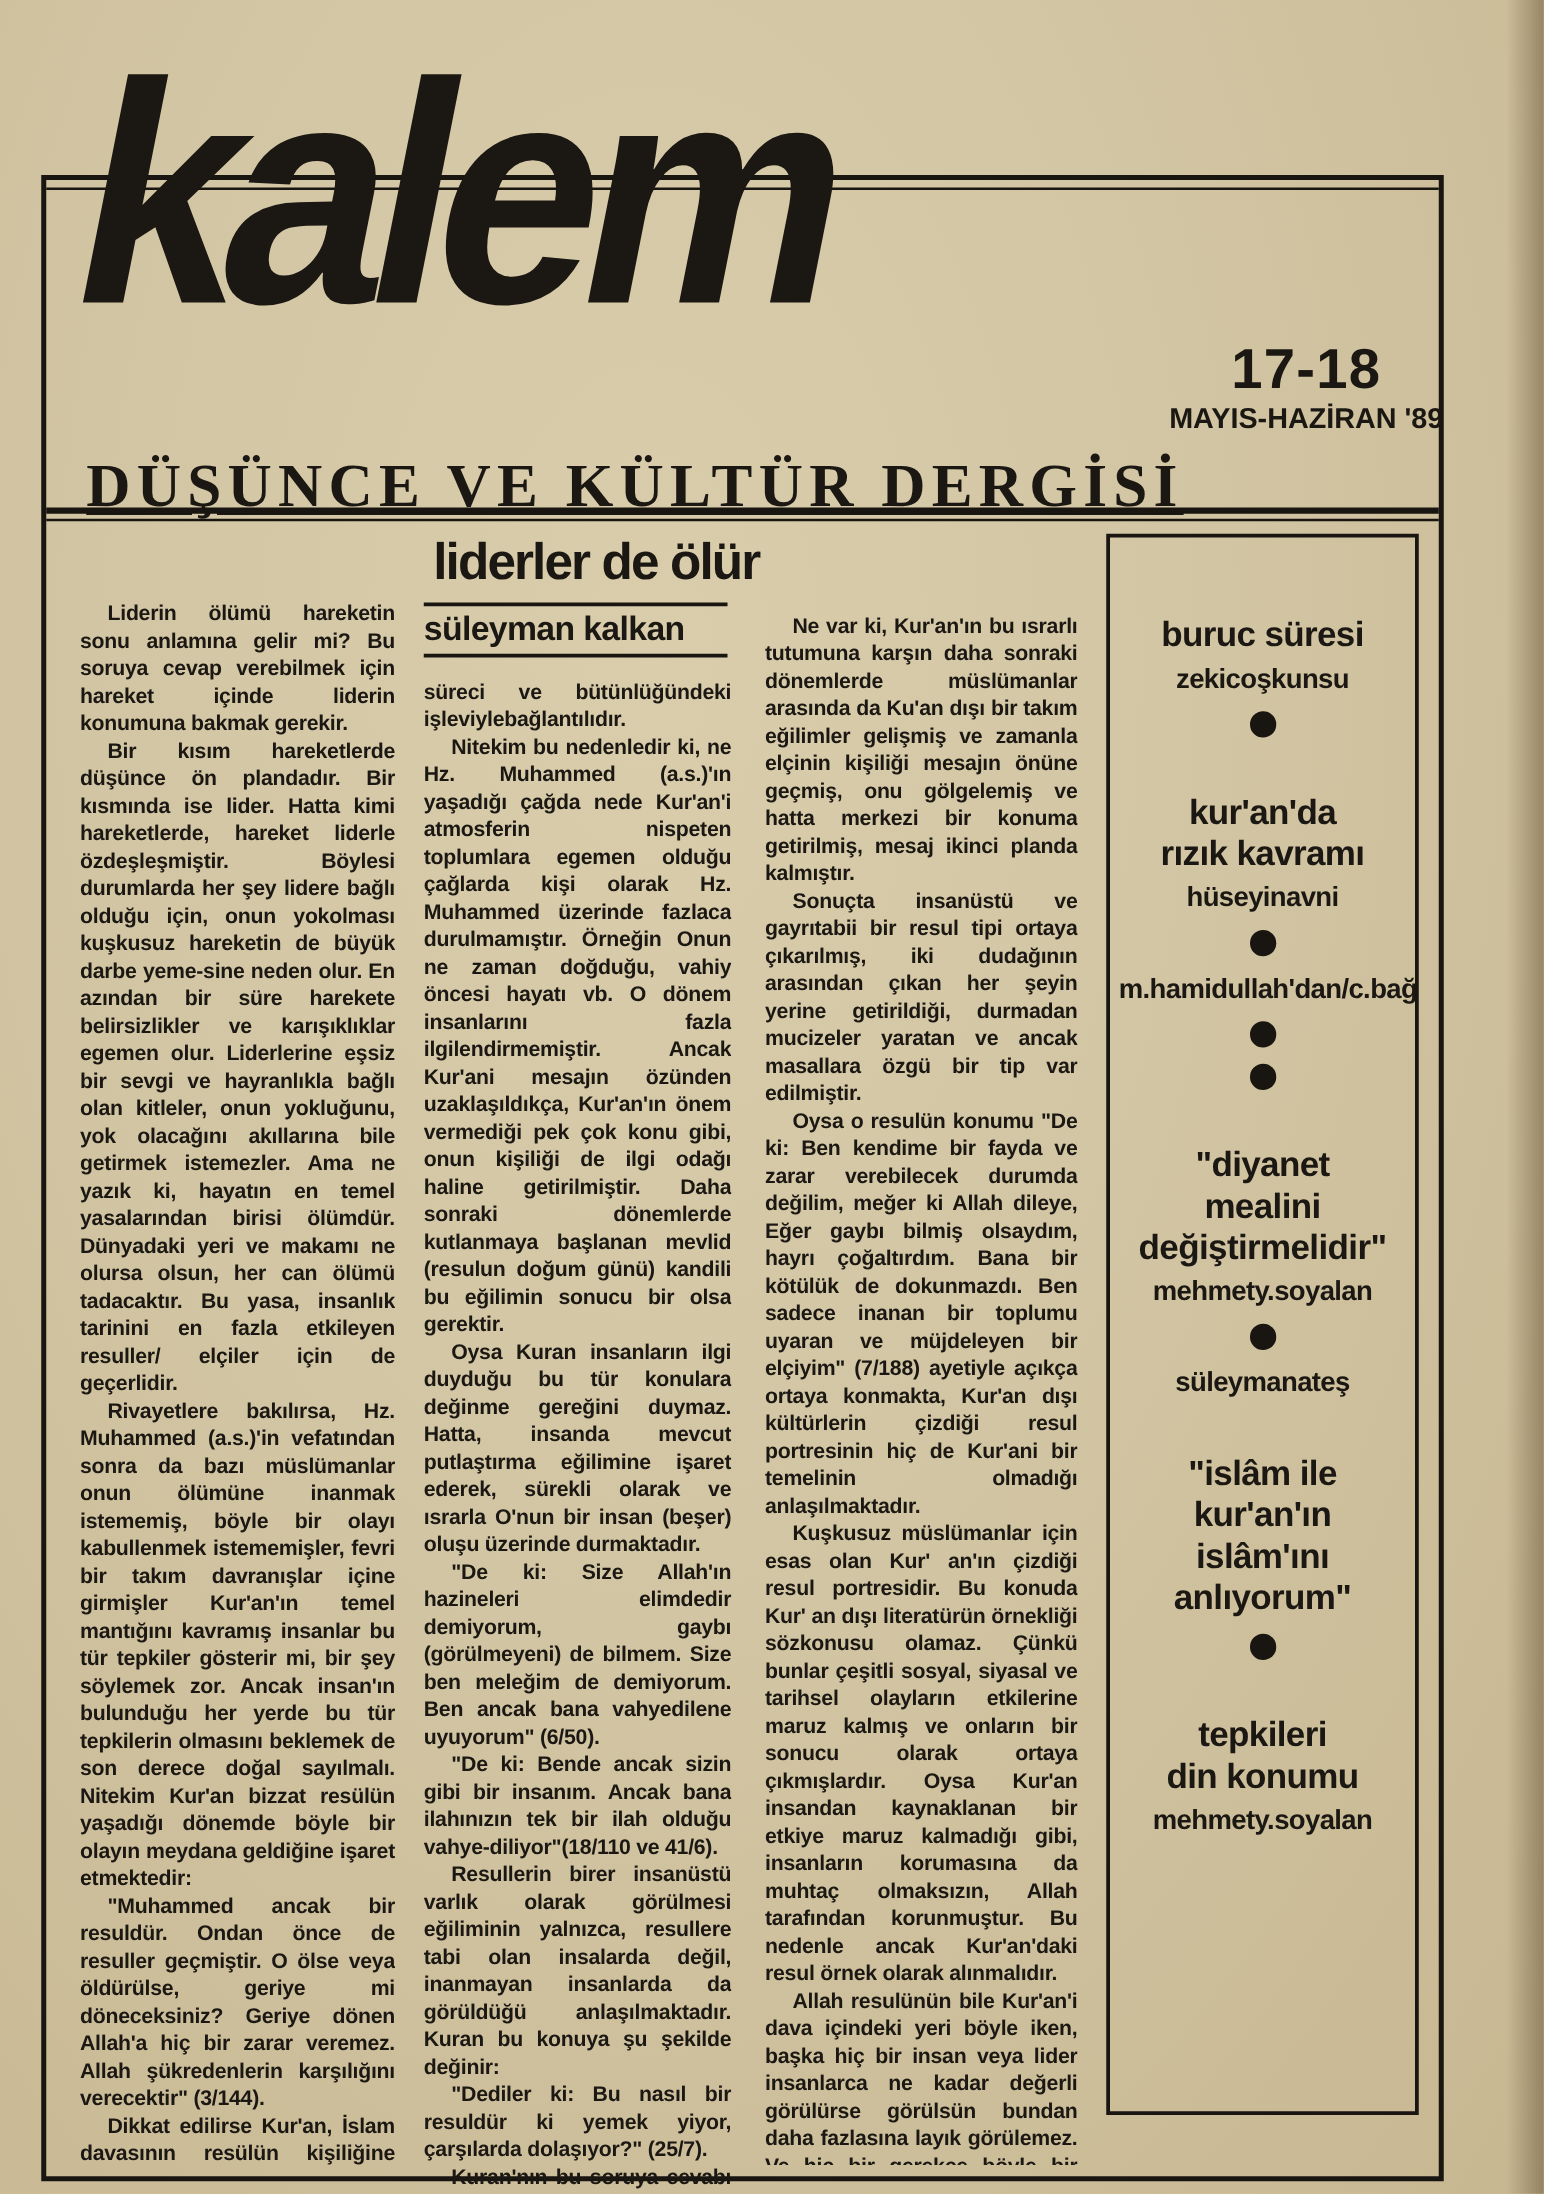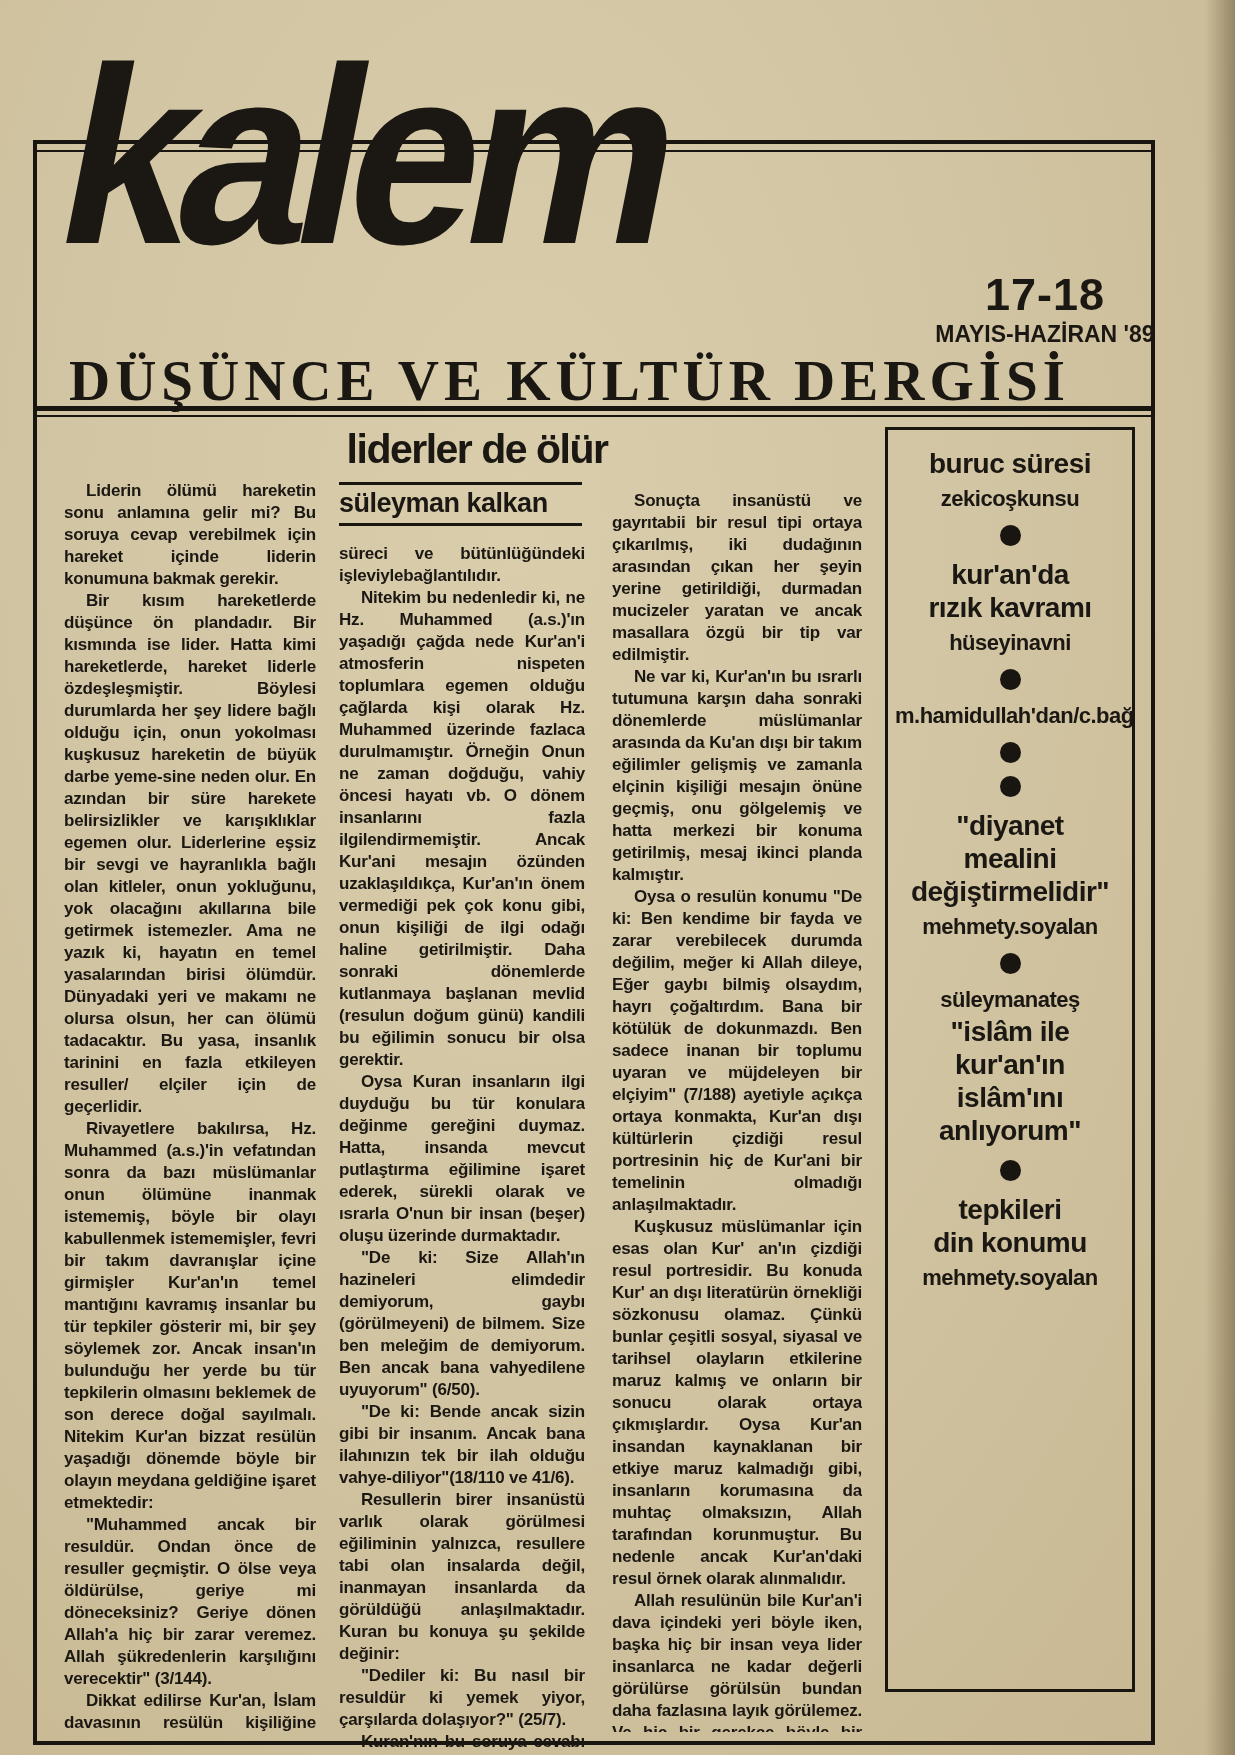--- a/index.html
+++ b/index.html
@@ -29,24 +29,25 @@
   
   .logo{
     position:absolute;left:30px;top:12px;
     font-size:252px;line-height:0;height:0;
     font-weight:700;letter-spacing:-14px;
     transform:scaleX(0.93) skewX(-12deg);
     transform-origin:0 0;
     white-space:nowrap;
   }
   .subtitle{
-    position:absolute;left:32px;top:204px;
+    position:absolute;left:32px;top:216px;
     font-family:"Liberation Serif",serif;
-    font-weight:700;font-size:57px;letter-spacing:5px;
+    font-weight:700;font-size:49px;letter-spacing:5px;
     white-space:nowrap;
+    text-decoration:underline;
   }
   .issue{
     position:absolute;left:898px;top:128px;width:220px;text-align:center;
   }
   .issue-number{font-size:45px;font-weight:700;letter-spacing:1px;line-height:1.0;}
   .issue-date{font-size:23px;font-weight:700;margin-top:4px;letter-spacing:0;}
   .masthead-rule{
     position:absolute;left:0;right:0;top:262px;height:11px;box-sizing:border-box;
     border-top:5px solid #191510;border-bottom:2px solid #191510;
   }
@@ -72,21 +73,21 @@
   .col-3{left:575px;top:346px;width:250px;max-height:1242px;}
   .para{margin:0;text-indent:22px;}
   .para.noindent{text-indent:0;}
   
   .sidebar{
     position:absolute;left:848px;top:283px;width:250px;height:1265px;
     box-sizing:border-box;border:3px solid #191510;
     padding:18px 7px 14px;text-align:center;overflow:hidden;
   }
   .sb-item{margin:0;}
-  .sb-title{font-size:28px;font-weight:700;line-height:1.17;letter-spacing:-0.5px;}
+  .sb-title{font-size:28px;font-weight:700;line-height:1.17;letter-spacing:-0.5px;margin-top:44px;}
   .sb-author{font-size:22px;font-weight:700;line-height:1.2;margin-top:5px;letter-spacing:-0.5px;}
   .sb-author.above{margin:0 0 3px 0;}
   .sb-bullet{width:21px;height:21px;border-radius:50%;background:#191510;margin:13px auto;}
 </style>
 </head>
 <body>
 
 <div class="page">
   <div class="frame">
     <div class="inner-top-rule"></div>
@@ -116,22 +117,22 @@
           <p class="para noindent">süreci ve bütünlüğündeki işleviylebağlantılıdır.</p>
           <p class="para">Nitekim bu nedenledir ki, ne Hz. Muhammed (a.s.)'ın yaşadığı çağda nede Kur'an'i atmosferin nispeten toplumlara egemen olduğu çağlarda kişi olarak Hz. Muhammed üzerinde fazlaca durulmamıştır. Örneğin Onun ne zaman doğduğu, vahiy öncesi hayatı vb. O dönem insanlarını fazla ilgilendirmemiştir. Ancak Kur'ani mesajın özünden uzaklaşıldıkça, Kur'an'ın önem vermediği pek çok konu gibi, onun kişiliği de ilgi odağı haline getirilmiştir. Daha sonraki dönemlerde kutlanmaya başlanan mevlid (resulun doğum günü) kandili bu eğilimin sonucu bir olsa gerektir.</p>
           <p class="para">Oysa Kuran insanların ilgi duyduğu bu tür konulara değinme gereğini duymaz. Hatta, insanda mevcut putlaştırma eğilimine işaret ederek, sürekli olarak ve ısrarla O'nun bir insan (beşer) oluşu üzerinde durmaktadır.</p>
           <p class="para">"De ki: Size Allah'ın hazineleri elimdedir demiyorum, gaybı (görülmeyeni) de bilmem. Size ben meleğim de demiyorum. Ben ancak bana vahyedilene uyuyorum" (6/50).</p>
           <p class="para">"De ki: Bende ancak sizin gibi bir insanım. Ancak bana ilahınızın tek bir ilah olduğu vahye-diliyor"(18/110 ve 41/6).</p>
           <p class="para">Resullerin birer insanüstü varlık olarak görülmesi eğiliminin yalnızca, resullere tabi olan insalarda değil, inanmayan insanlarda da görüldüğü anlaşılmaktadır. Kuran bu konuya şu şekilde değinir:</p>
           <p class="para">"Dediler ki: Bu nasıl bir resuldür ki yemek yiyor, çarşılarda dolaşıyor?" (25/7).</p>
           <p class="para">Kuran'nın bu soruya cevabı şöyledir:</p>
         </div>
       <div class="col col-3" id="col-2">
+          <p class="para">Ne var ki, Kur'an'ın bu ısrarlı tutumuna karşın daha sonraki dönemlerde müslümanlar arasında da Ku'an dışı bir takım eğilimler gelişmiş ve zamanla elçinin kişiliği mesajın önüne geçmiş, onu gölgelemiş ve hatta merkezi bir konuma getirilmiş, mesaj ikinci planda kalmıştır.</p>
           <p class="para">Sonuçta insanüstü ve gayrıtabii bir resul tipi ortaya çıkarılmış, iki dudağının arasından çıkan her şeyin yerine getirildiği, durmadan mucizeler yaratan ve ancak masallara özgü bir tip var edilmiştir.</p>
-          <p class="para">Ne var ki, Kur'an'ın bu ısrarlı tutumuna karşın daha sonraki dönemlerde müslümanlar arasında da Ku'an dışı bir takım eğilimler gelişmiş ve zamanla elçinin kişiliği mesajın önüne geçmiş, onu gölgelemiş ve hatta merkezi bir konuma getirilmiş, mesaj ikinci planda kalmıştır.</p>
           <p class="para">Oysa o resulün konumu "De ki: Ben kendime bir fayda ve zarar verebilecek durumda değilim, meğer ki Allah dileye, Eğer gaybı bilmiş olsaydım, hayrı çoğaltırdım. Bana bir kötülük de dokunmazdı. Ben sadece inanan bir toplumu uyaran ve müjdeleyen bir elçiyim" (7/188) ayetiyle açıkça ortaya konmakta, Kur'an dışı kültürlerin çizdiği resul portresinin hiç de Kur'ani bir temelinin olmadığı anlaşılmaktadır.</p>
           <p class="para">Kuşkusuz müslümanlar için esas olan Kur' an'ın çizdiği resul portresidir. Bu konuda Kur' an dışı literatürün örnekliği sözkonusu olamaz. Çünkü bunlar çeşitli sosyal, siyasal ve tarihsel olayların etkilerine maruz kalmış ve onların bir sonucu olarak ortaya çıkmışlardır. Oysa Kur'an insandan kaynaklanan bir etkiye maruz kalmadığı gibi, insanların korumasına da muhtaç olmaksızın, Allah tarafından korunmuştur. Bu nedenle ancak Kur'an'daki resul örnek olarak alınmalıdır.</p>
           <p class="para">Allah resulünün bile Kur'an'i dava içindeki yeri böyle iken, başka hiç bir insan veya lider insanlarca ne kadar değerli görülürse görülsün bundan daha fazlasına layık görülemez. Ve hiç bir gerekçe böyle bir şeyi maruz gösteremez.</p>
         </div>
       <aside class="sidebar" id="sidebar">
           <div class="sb-item">
             <div class="sb-title">
               <div>buruc süresi</div>
             </div>
             <div class="sb-author">zekicoşkunsu</div>

